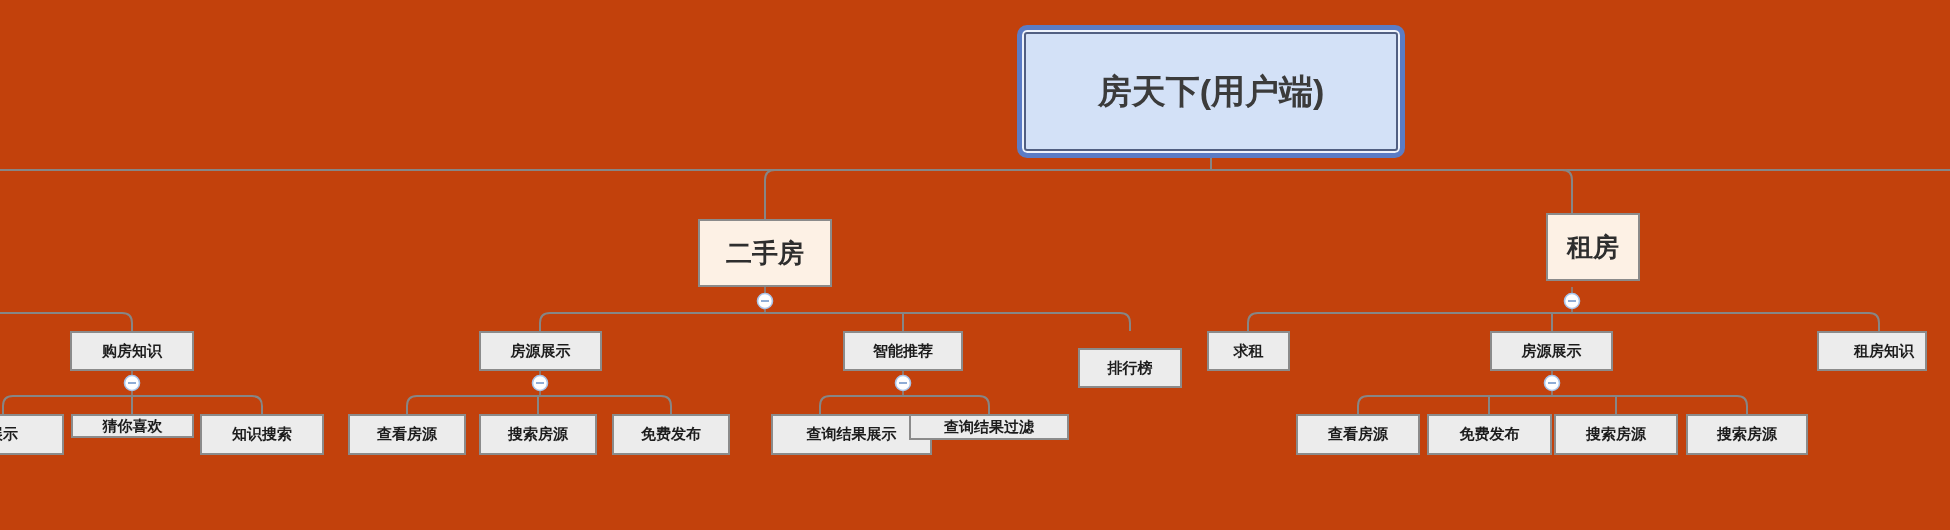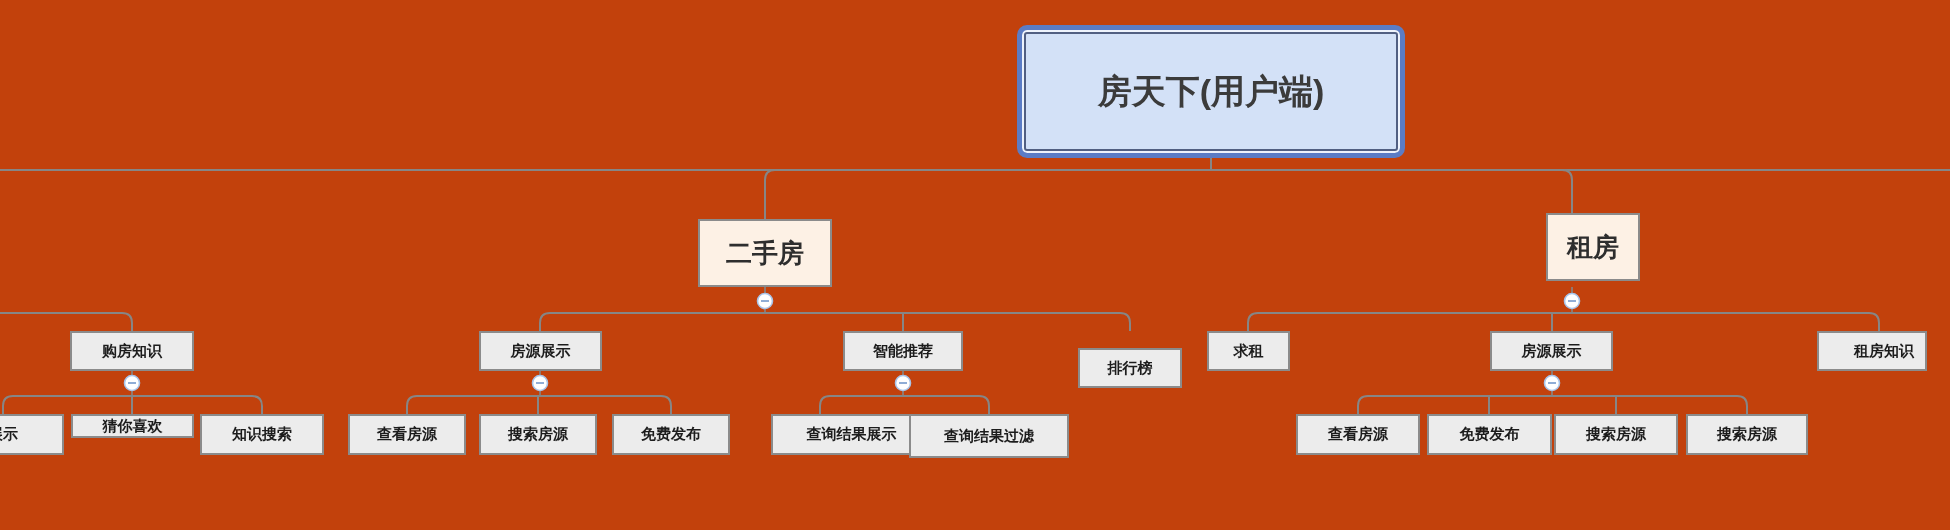--- a/index.html
+++ b/index.html
@@ -99,19 +99,19 @@
       <div class="node lv3" style="left: 1207px; top: 331px; width: 83px; height: 40px;">求租</div>
       <div class="node lv3" style="left: 1490px; top: 331px; width: 123px; height: 40px;">房源展示</div>
       <div class="node lv3" style="left: 1817px; top: 331px; width: 110px; height: 40px; padding-left: 24px;">租房知识</div>
       <div class="node lv4" style="left: -58px; top: 414px; width: 122px; height: 41px;">展示</div>
       <div class="node lv4" style="left: 71px; top: 414px; width: 123px; height: 24px;">猜你喜欢</div>
       <div class="node lv4" style="left: 200px; top: 414px; width: 124px; height: 41px;">知识搜索</div>
       <div class="node lv4" style="left: 348px; top: 414px; width: 118px; height: 41px;">查看房源</div>
       <div class="node lv4" style="left: 479px; top: 414px; width: 118px; height: 41px;">搜索房源</div>
       <div class="node lv4" style="left: 612px; top: 414px; width: 118px; height: 41px;">免费发布</div>
       <div class="node lv4" style="left: 771px; top: 414px; width: 161px; height: 41px;">查询结果展示</div>
-      <div class="node lv4" style="left: 909px; top: 414px; width: 160px; height: 44px;">查询结果过滤</div>
+      <div class="node lv4" style="left: 909px; top: 414px; width: 160px; height: 26px;">查询结果过滤</div>
       <div class="node lv4" style="left: 1296px; top: 414px; width: 124px; height: 41px;">查看房源</div>
       <div class="node lv4" style="left: 1427px; top: 414px; width: 125px; height: 41px;">免费发布</div>
       <div class="node lv4" style="left: 1554px; top: 414px; width: 124px; height: 41px;">搜索房源</div>
       <div class="node lv4" style="left: 1686px; top: 414px; width: 122px; height: 41px;">搜索房源</div>
     </div>
 </div>
 
 </body></html>

